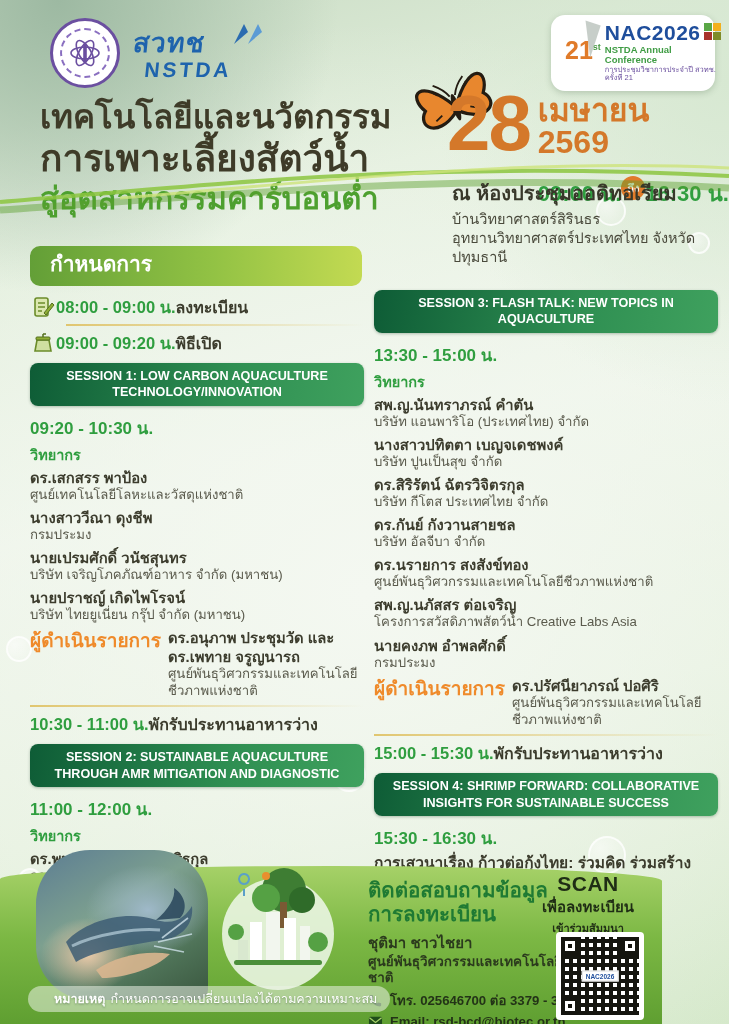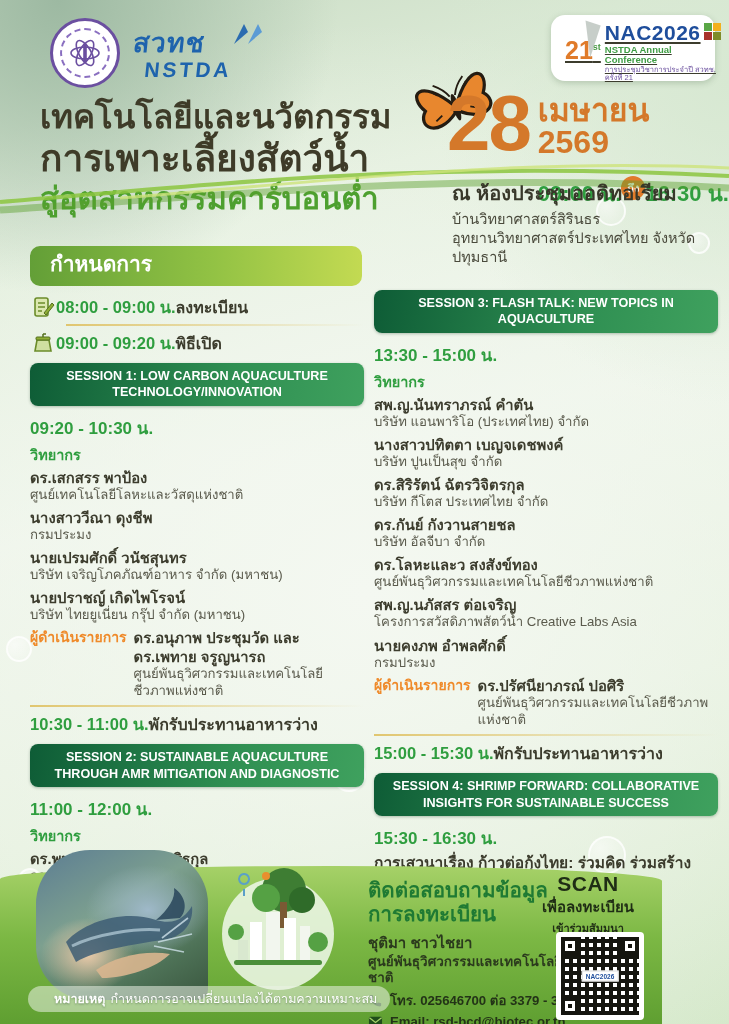--- a/index.html
+++ b/index.html
@@ -13,22 +13,22 @@
   .bubble{position:absolute;border-radius:50%;border:2px solid rgba(255,255,255,.75);
     background:radial-gradient(circle at 30% 30%, rgba(255,255,255,.55), rgba(255,255,255,.05));pointer-events:none;}
   
   .seal{position:absolute;left:50px;top:18px;width:64px;height:64px;border-radius:50%;
     background:#fff;border:3px solid #6b4fa0;display:flex;align-items:center;justify-content:center;}
   .seal-inner{width:46px;height:46px;border-radius:50%;border:2px dashed #8a6fc0;display:flex;align-items:center;justify-content:center;}
   .nstda-logo{position:absolute;left:132px;top:30px;color:#1e63ad;transform:skewX(-6deg);line-height:1;}
   .nstda-th{font-size:27px;font-weight:800;letter-spacing:1px;}
   .nstda-en{font-size:21px;font-weight:800;letter-spacing:3px;margin-top:2px;padding-left:14px;}
   .nstda-arrows{position:absolute;left:232px;top:22px;}
-  .badge{position:absolute;left:551px;top:15px;width:164px;height:66px;background:#fff;border-radius:14px;
-    box-shadow:0 2px 6px rgba(60,90,60,.25);padding:7px 8px 6px 10px;box-sizing:border-box;text-decoration:underline;}
+  .badge{position:absolute;left:551px;top:15px;width:164px;height:76px;background:#fff;border-radius:14px;
+    box-shadow:0 2px 6px rgba(60,90,60,.25);padding:7px 8px 6px 10px;box-sizing:border-box;}
   .badge-row{display:flex;align-items:flex-start;}
   .badge-bar{width:2px;height:50px;background:#c9cfc9;margin-right:4px;}
   .badge-21{font-size:25px;font-weight:800;color:#e07b2a;line-height:1;margin-top:16px;}
   .badge-21 sup{font-size:9px;color:#4a9a44;}
   .badge-main{margin-left:4px;}
   .badge-nac{font-size:21px;font-weight:800;color:#1f4e9c;letter-spacing:.5px;line-height:1;display:flex;align-items:flex-start;gap:3px;}
   .sq{display:inline-grid;grid-template-columns:8px 8px;grid-auto-rows:8px;gap:1px;margin-top:1px;}
   .sq i{display:block;}
   .badge-sub{font-size:9.5px;font-weight:700;color:#3f9c44;margin-top:2px;line-height:1;}
   .badge-sub2{font-size:7.5px;color:#6a4f9e;margin-top:2px;line-height:1;}
@@ -70,21 +70,21 @@
   .session-banner{border-radius:8px;background:linear-gradient(100deg,#0e5c36,#2f8f52 60%,#3fa15e);
     color:#fff;font-weight:800;font-size:12.6px;text-align:center;padding:5px 6px;line-height:1.3;margin:7px 0 8px 0;
     box-shadow:0 1px 3px rgba(20,60,30,.3);}
   .time-line{font-size:17px;font-weight:800;color:#2f9e3f;margin:4px 0 2px 0;}
   .speakers-label{font-size:14.5px;font-weight:800;color:#2f9e3f;margin:1px 0 3px 0;}
   .panel-label{font-size:14.5px;font-weight:800;color:#ef8a2a;margin:2px 0 3px 0;}
   .spk{margin:0 0 6px 0;line-height:1.22;}
   .spk .nm{font-size:14.8px;font-weight:800;color:#3c3c2d;}
   .spk .org{font-size:13.2px;color:#5a5a4c;}
   .mod{display:flex;gap:7px;margin:2px 0 6px 0;line-height:1.25;}
-  .mod-label{font-size:14px;font-weight:800;color:#ef8a2a;white-space:nowrap;}
+  .mod-label{font-size:19px;font-weight:800;color:#ef8a2a;white-space:nowrap;}
   .mod .nm{font-size:14.8px;font-weight:800;color:#3c3c2d;}
   .mod .org{font-size:13.2px;color:#5a5a4c;}
   .topic{font-size:15.5px;font-weight:800;color:#3c3c2d;line-height:1.3;margin:2px 0 3px 0;}
   
   .footer{position:absolute;left:0;top:866px;width:662px;height:158px;
     background:linear-gradient(180deg,#a6d168 0%,#7cb844 45%,#5f9f31 100%);
     border-radius:100% 100% 0 0/26px 30px 0 0;}
   .photo-blob{position:absolute;left:36px;top:-16px;width:172px;height:150px;overflow:hidden;
     border-radius:54px 54px 10px 54px;
     background:
@@ -320,21 +320,21 @@
       </div>
     <div class="spk">
         <div class="nm">ดร.สิริรัตน์ ฉัตรวิจิตรกุล</div>
         <div class="org">บริษัท กีโตส ประเทศไทย จำกัด</div>
       </div>
     <div class="spk">
         <div class="nm">ดร.กันย์ กังวานสายชล</div>
         <div class="org">บริษัท อัลจีบา จำกัด</div>
       </div>
     <div class="spk">
-        <div class="nm">ดร.โลหะและว สงสังข์ทอง</div>
+        <div class="nm">ดร.นรายการ สงสังข์ทอง</div>
         <div class="org">ศูนย์พันธุวิศวกรรมและเทคโนโลยีชีวภาพแห่งชาติ</div>
       </div>
     <div class="spk">
         <div class="nm">สพ.ญ.นภัสสร ต่อเจริญ</div>
         <div class="org">โครงการสวัสดิภาพสัตว์น้ำ Creative Labs Asia</div>
       </div>
     <div class="spk">
         <div class="nm">นายคงภพ อำพลศักดิ์</div>
         <div class="org">กรมประมง</div>
       </div>

